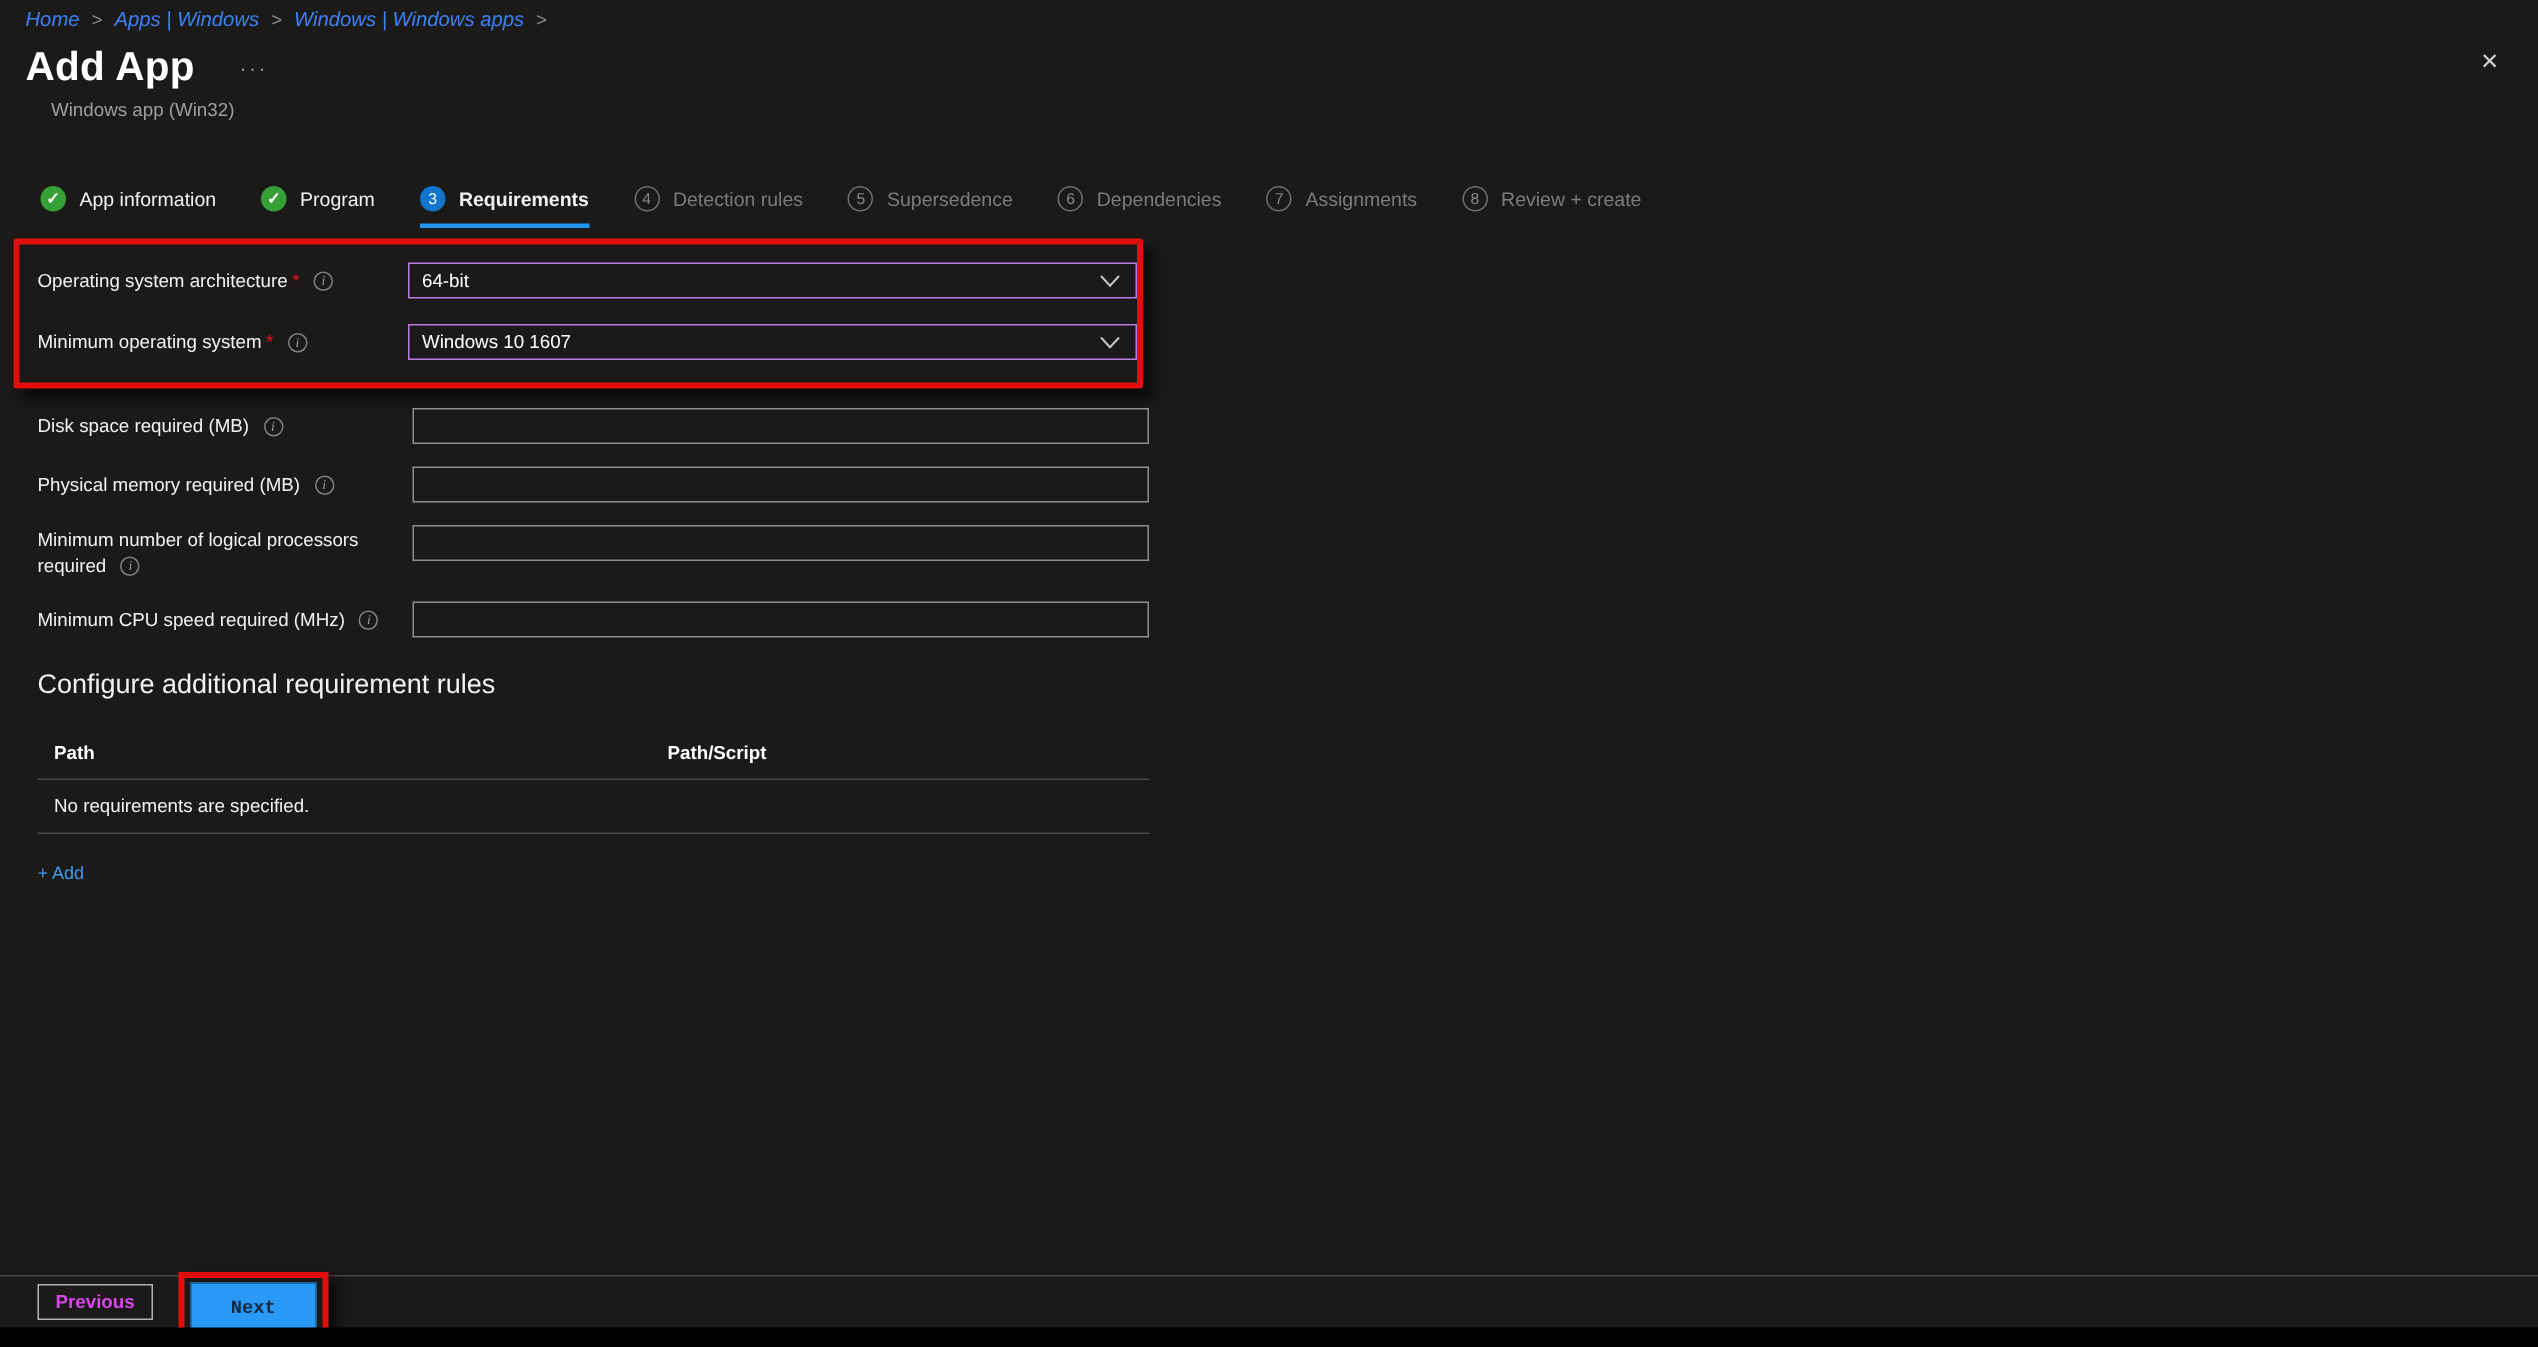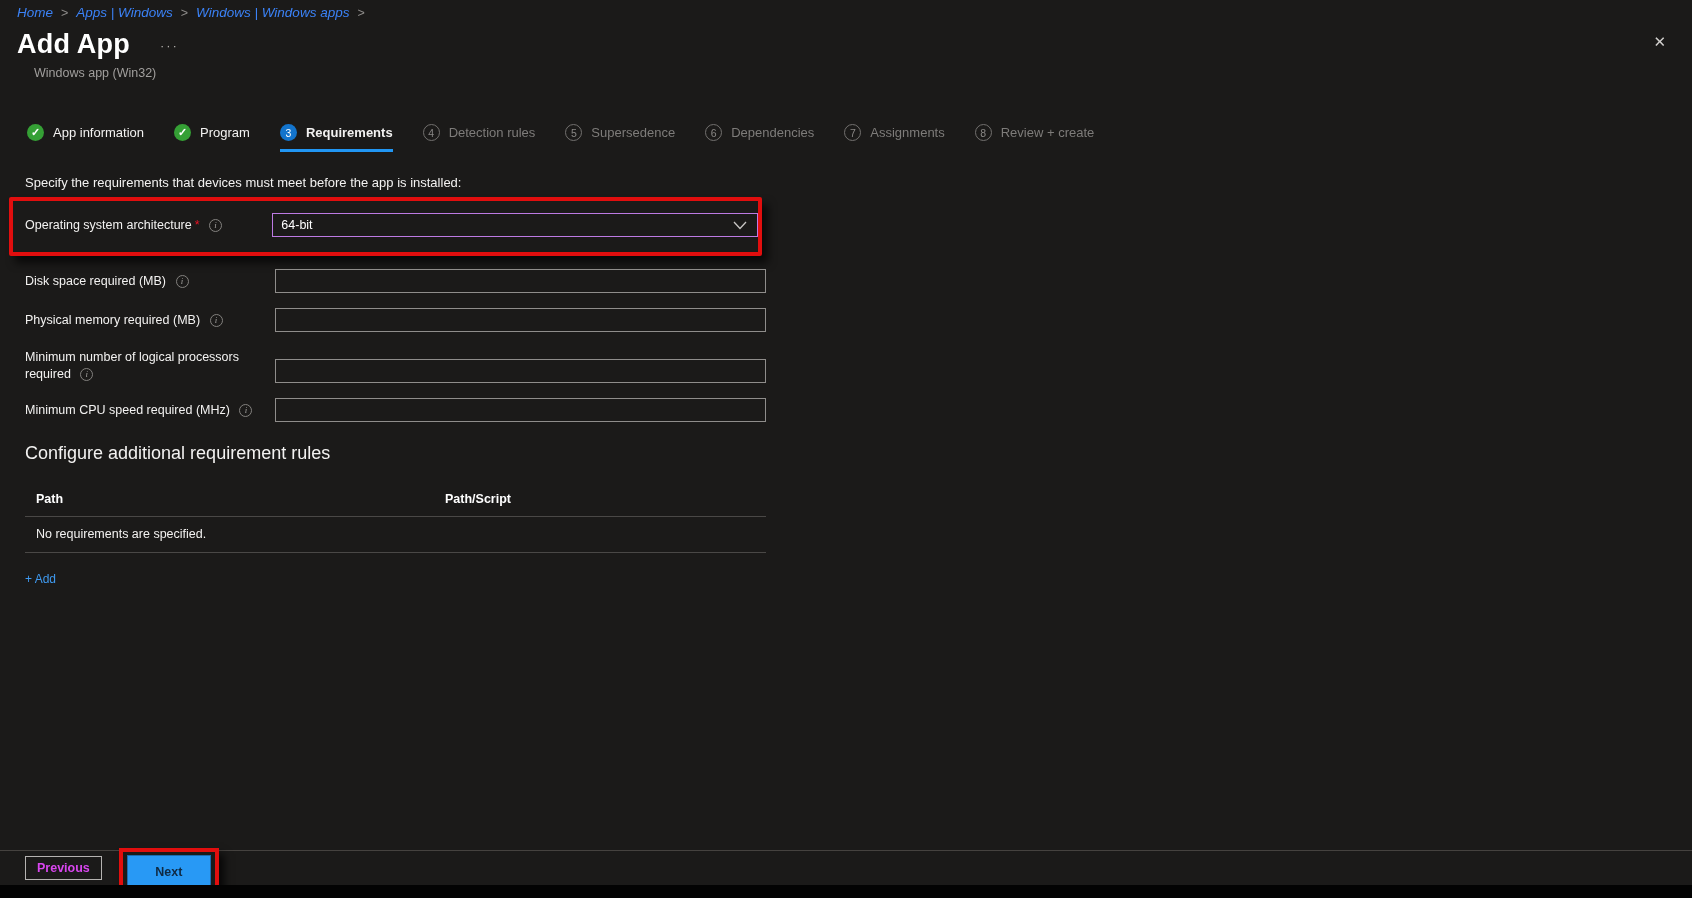--- a/index.html
+++ b/index.html
@@ -29,21 +29,21 @@
   .circle.done { background:#35a035; color:#fff; font-size:11px; font-weight:bold; }
   .circle.active { background:#1374cc; color:#fff; }
   .circle.upcoming { background:transparent; border:1px solid #72706e; color:#8a8886; }
   .slbl { font-size:13px; color:#f3f2f1; white-space:nowrap; }
   .step.active .slbl { font-weight:bold; }
   .step.upcoming .slbl { color:#7e7c7a; }
   
   .content { margin-left:25px; }
   .intro { font-size:13px; margin-top:23px; color:#f3f2f1; }
   .form-row { display:flex; align-items:center; margin-bottom:15px; }
-  .form-row.top { align-items:flex-end; }
+  .form-row.top { align-items:flex-start; }
   .form-row.top .label-col { margin-top:2px; }
   .label-col { width:250px; padding-right:12px; font-size:12.5px; line-height:17px; color:#f3f2f1; }
   .req { color:#e81123; margin-left:3px; }
   .info { display:inline-flex; width:13px; height:13px; border:1px solid #83817e; border-radius:50%; align-items:center; justify-content:center; font-size:9px; color:#a19f9d; margin-left:6px; font-family:"Liberation Serif", serif; font-style:italic; vertical-align:middle; cursor:pointer; }
   .dropdown { width:491px; height:24px; border:1px solid #bd7ae3; background:#1b1a19; display:flex; align-items:center; justify-content:space-between; padding:0 10px 0 8px; font-size:12.5px; cursor:pointer; }
   .textbox { width:491px; height:24px; border:1px solid #8f8d8b; background:#1b1a19; color:#fff; padding:0 8px; font-size:12.5px; outline:none; }
   .annotation-red { width:753px; margin:7px 0 13px -16px; border:4px solid #e10e0e; border-radius:2px; box-shadow:6px 7px 9px rgba(0,0,0,0.65); padding:12px 0 13px 12px; background:#1b1a19; }
   .annotation-red .form-row:last-child { margin-bottom:2px; }
   .annotation-red .form-row { margin-bottom:17px; }
   
@@ -51,21 +51,21 @@
   .rules-table { width:741px; margin-top:28px; }
   .t-header { display:flex; font-weight:bold; font-size:12.5px; padding:0 0 10px 11px; }
   .t-col-type { width:409px; }
   .t-divider { border-top:1px solid #4a4846; }
   .t-empty { padding:10px 0 11px 11px; font-size:12.5px; color:#f3f2f1; }
   .add-link { display:inline-block; margin-top:19px; color:#3f9af0; font-size:12px; cursor:pointer; text-decoration:none; }
   
   .footer { position:absolute; left:0; right:0; bottom:13px; height:35px; border-top:1px solid #45423f; background:#1b1a19; display:flex; align-items:center; padding-left:25px; }
   .btn-previous { height:24px; min-width:76px; padding:0 11px; background:transparent; border:1px solid #b5b3b1; color:#d946ef; font-weight:bold; font-size:12.5px; font-family:"Liberation Sans", sans-serif; cursor:pointer; }
   .annotation-red-next { border:4px solid #e10e0e; box-shadow:5px 6px 8px rgba(0,0,0,0.75); margin-left:17px; padding:3px 4px; position:relative; top:4px; background:#1b1a19; }
-  .btn-next { height:35px; min-width:84px; padding:0 11px; background:#2899f5; border:1px solid #1b6cb0; color:#102a42; font-weight:bold; font-size:12.5px; font-family:Liberation Sans, sans-serif; cursor:pointer; }
+  .btn-next { height:35px; min-width:84px; padding:0 11px; background:#2899f5; border:1px solid #1b6cb0; color:#102a42; font-weight:bold; font-size:12.5px; font-family:Liberation Mono, monospace; cursor:pointer; }
   .bottom-strip { position:absolute; left:0; right:0; bottom:0; height:13px; background:#030303; }
   .chev svg { display:block; }
 </style>
 </head>
 <body>
 
 <div class="breadcrumb">
   <a class="crumb">Home</a><span class="crumb-sep">&gt;</span><a class="crumb">Apps | Windows</a><span class="crumb-sep">&gt;</span><a class="crumb">Windows | Windows apps</a><span class="crumb-sep">&gt;</span>
 </div>
 
@@ -105,38 +105,51 @@
     <span class="circle upcoming">7</span>
     <span class="slbl">Assignments</span>
   </div>
   <div class="step upcoming">
     <span class="circle upcoming">8</span>
     <span class="slbl">Review + create</span>
   </div>
 </div>
 
 <div class="content">
-  <p class="intro">Specify the requirements that devices must meet before the app is installed:</p>
 
   
   <div class="annotation-red">
     <div class="form-row">
       <div class="label-col">
         <span>Operating system architecture</span><span class="req">*</span>
         <span class="info">i</span>
       </div>
       <div class="dropdown">
         <span>64-bit</span>
         <span class="chev">
           <svg width="14" height="9" viewBox="0 0 14 9">
               <path d="M1 1 L7 7.5 L13 1" fill="none" stroke="#c8c6c4" stroke-width="1.3"></path>
             </svg>
         </span>
       </div>
     </div>
+    <div class="form-row">
+      <div class="label-col">
+        <span>Minimum operating system</span><span class="req">*</span>
+        <span class="info">i</span>
+      </div>
+      <div class="dropdown">
+        <span>Windows 10 1607</span>
+        <span class="chev">
+          <svg width="14" height="9" viewBox="0 0 14 9">
+              <path d="M1 1 L7 7.5 L13 1" fill="none" stroke="#c8c6c4" stroke-width="1.3"></path>
+            </svg>
+        </span>
+      </div>
+    </div>
   </div>
 
   <div class="form-row">
     <div class="label-col">
       <span>Disk space required (MB)</span>
       <span class="info">i</span>
     </div>
     <input class="textbox" type="text" value="" style="">
   </div>
 

